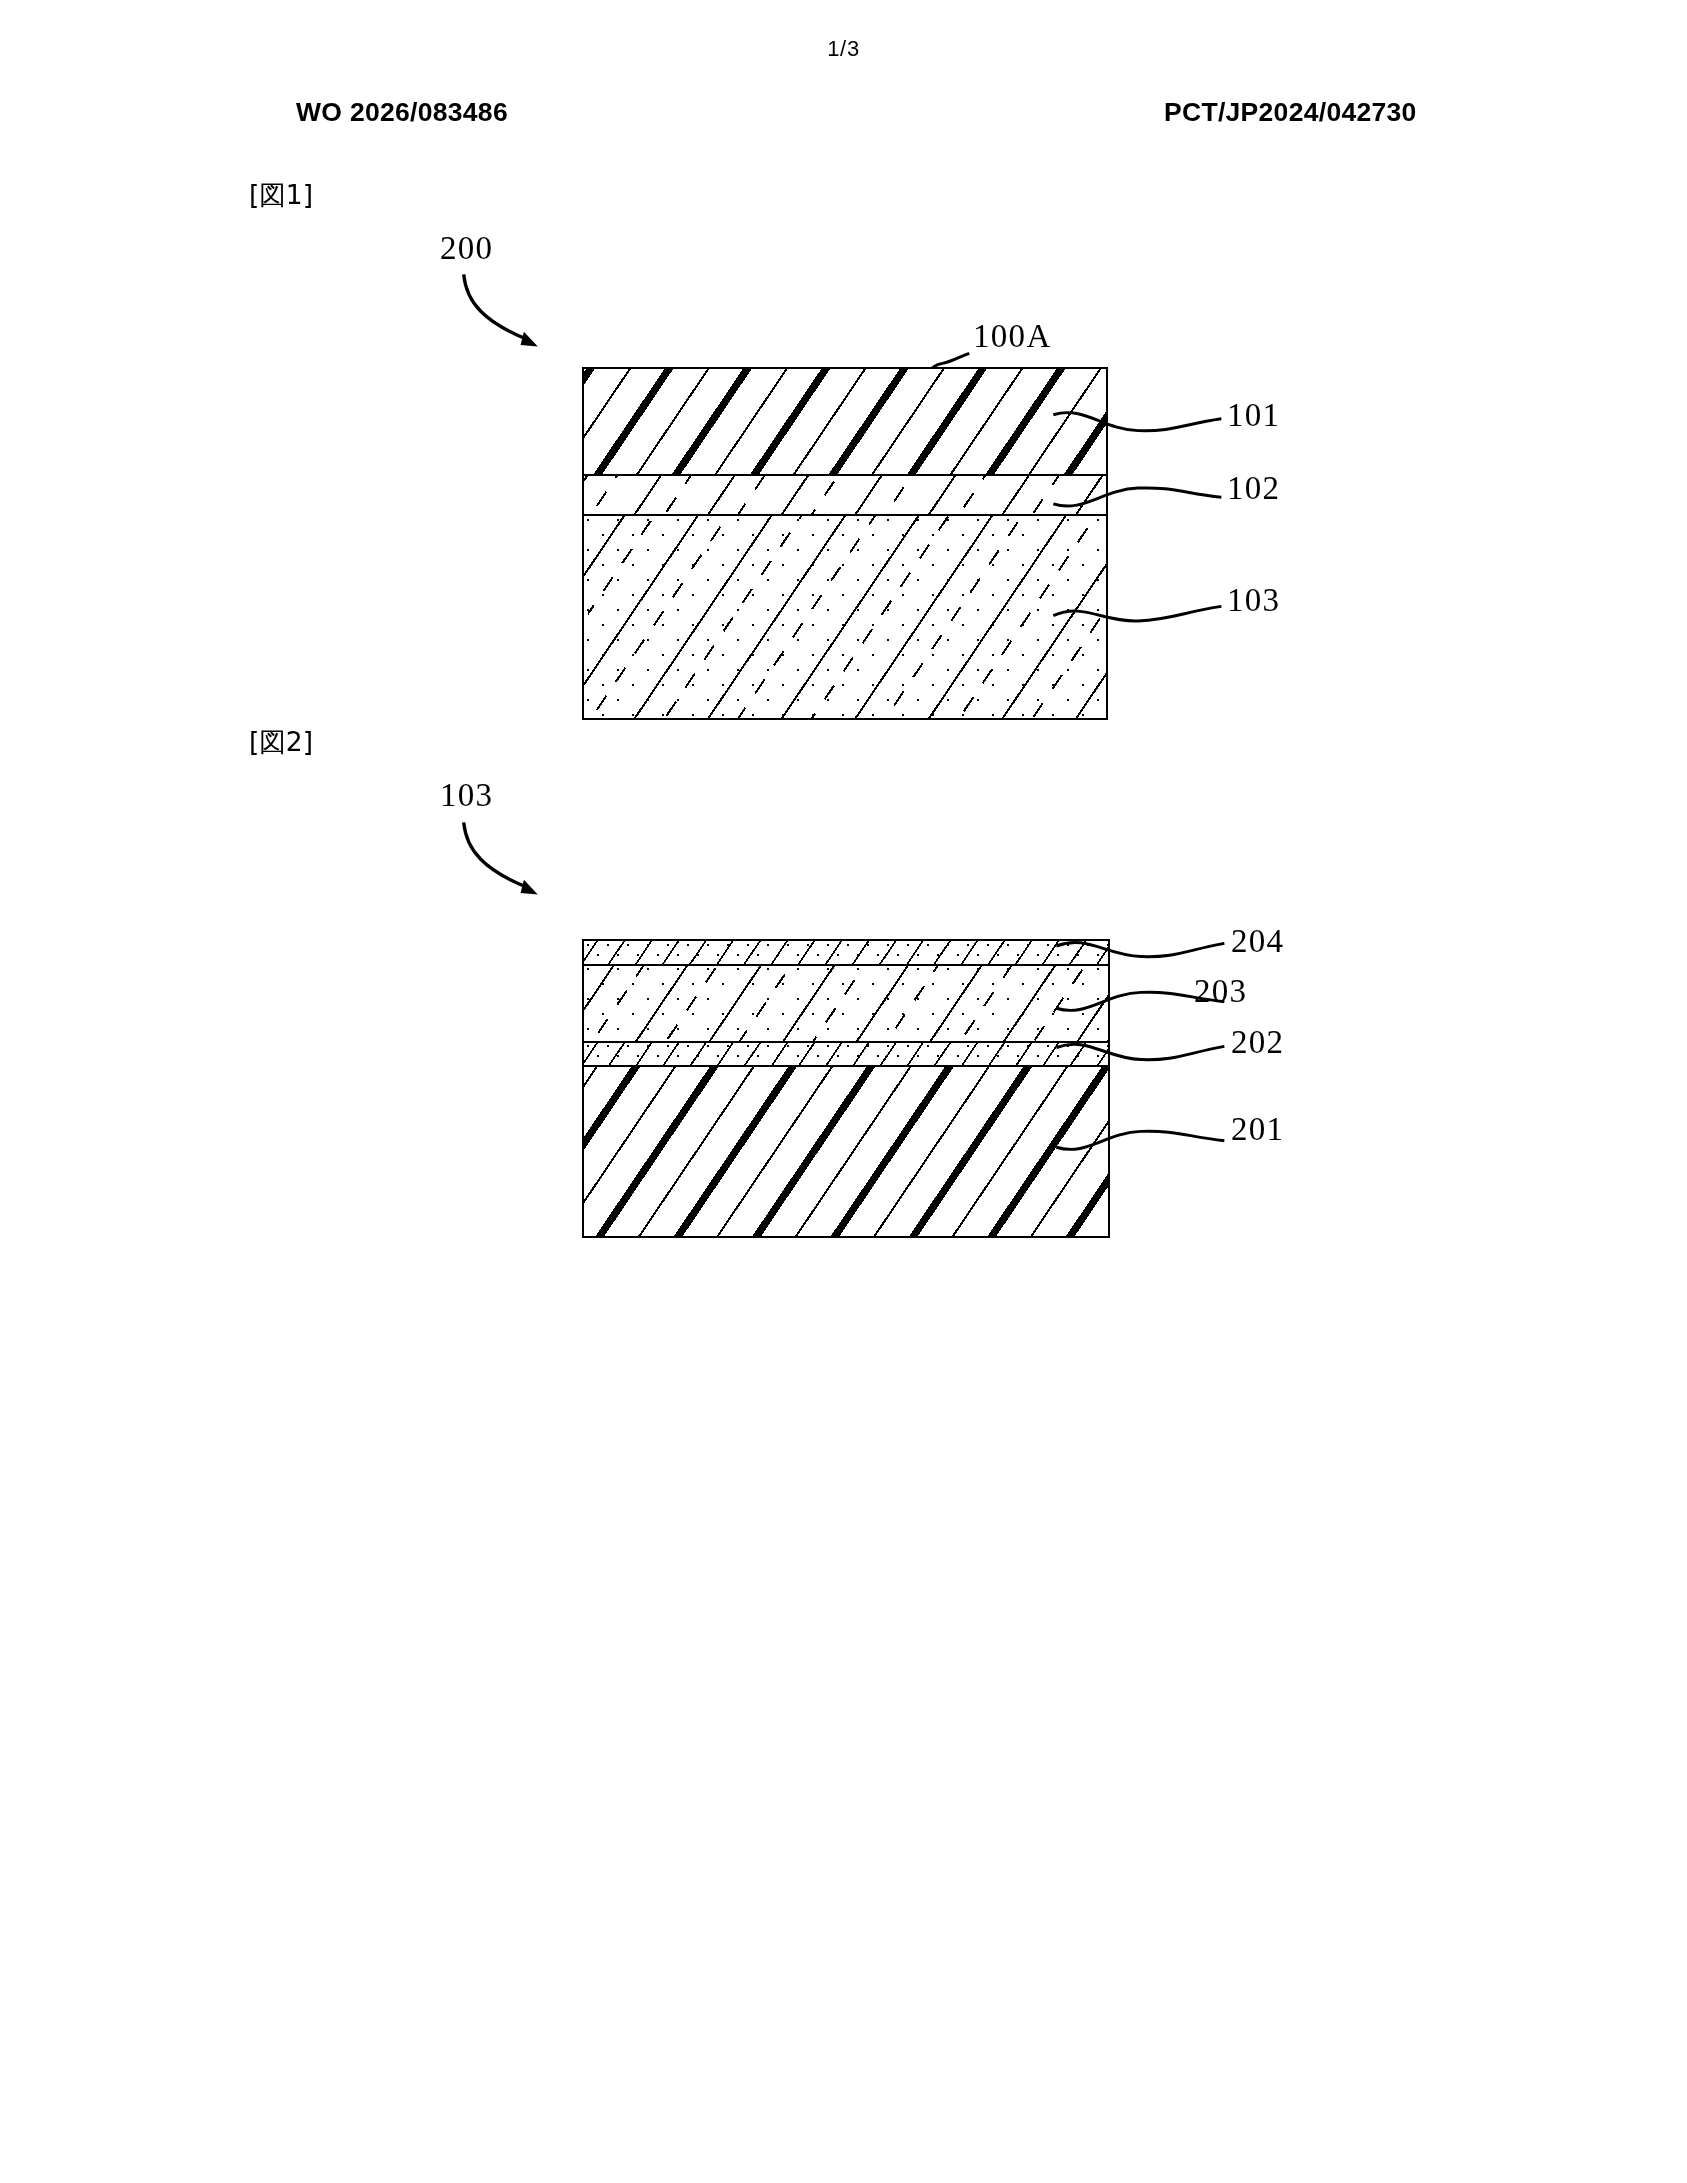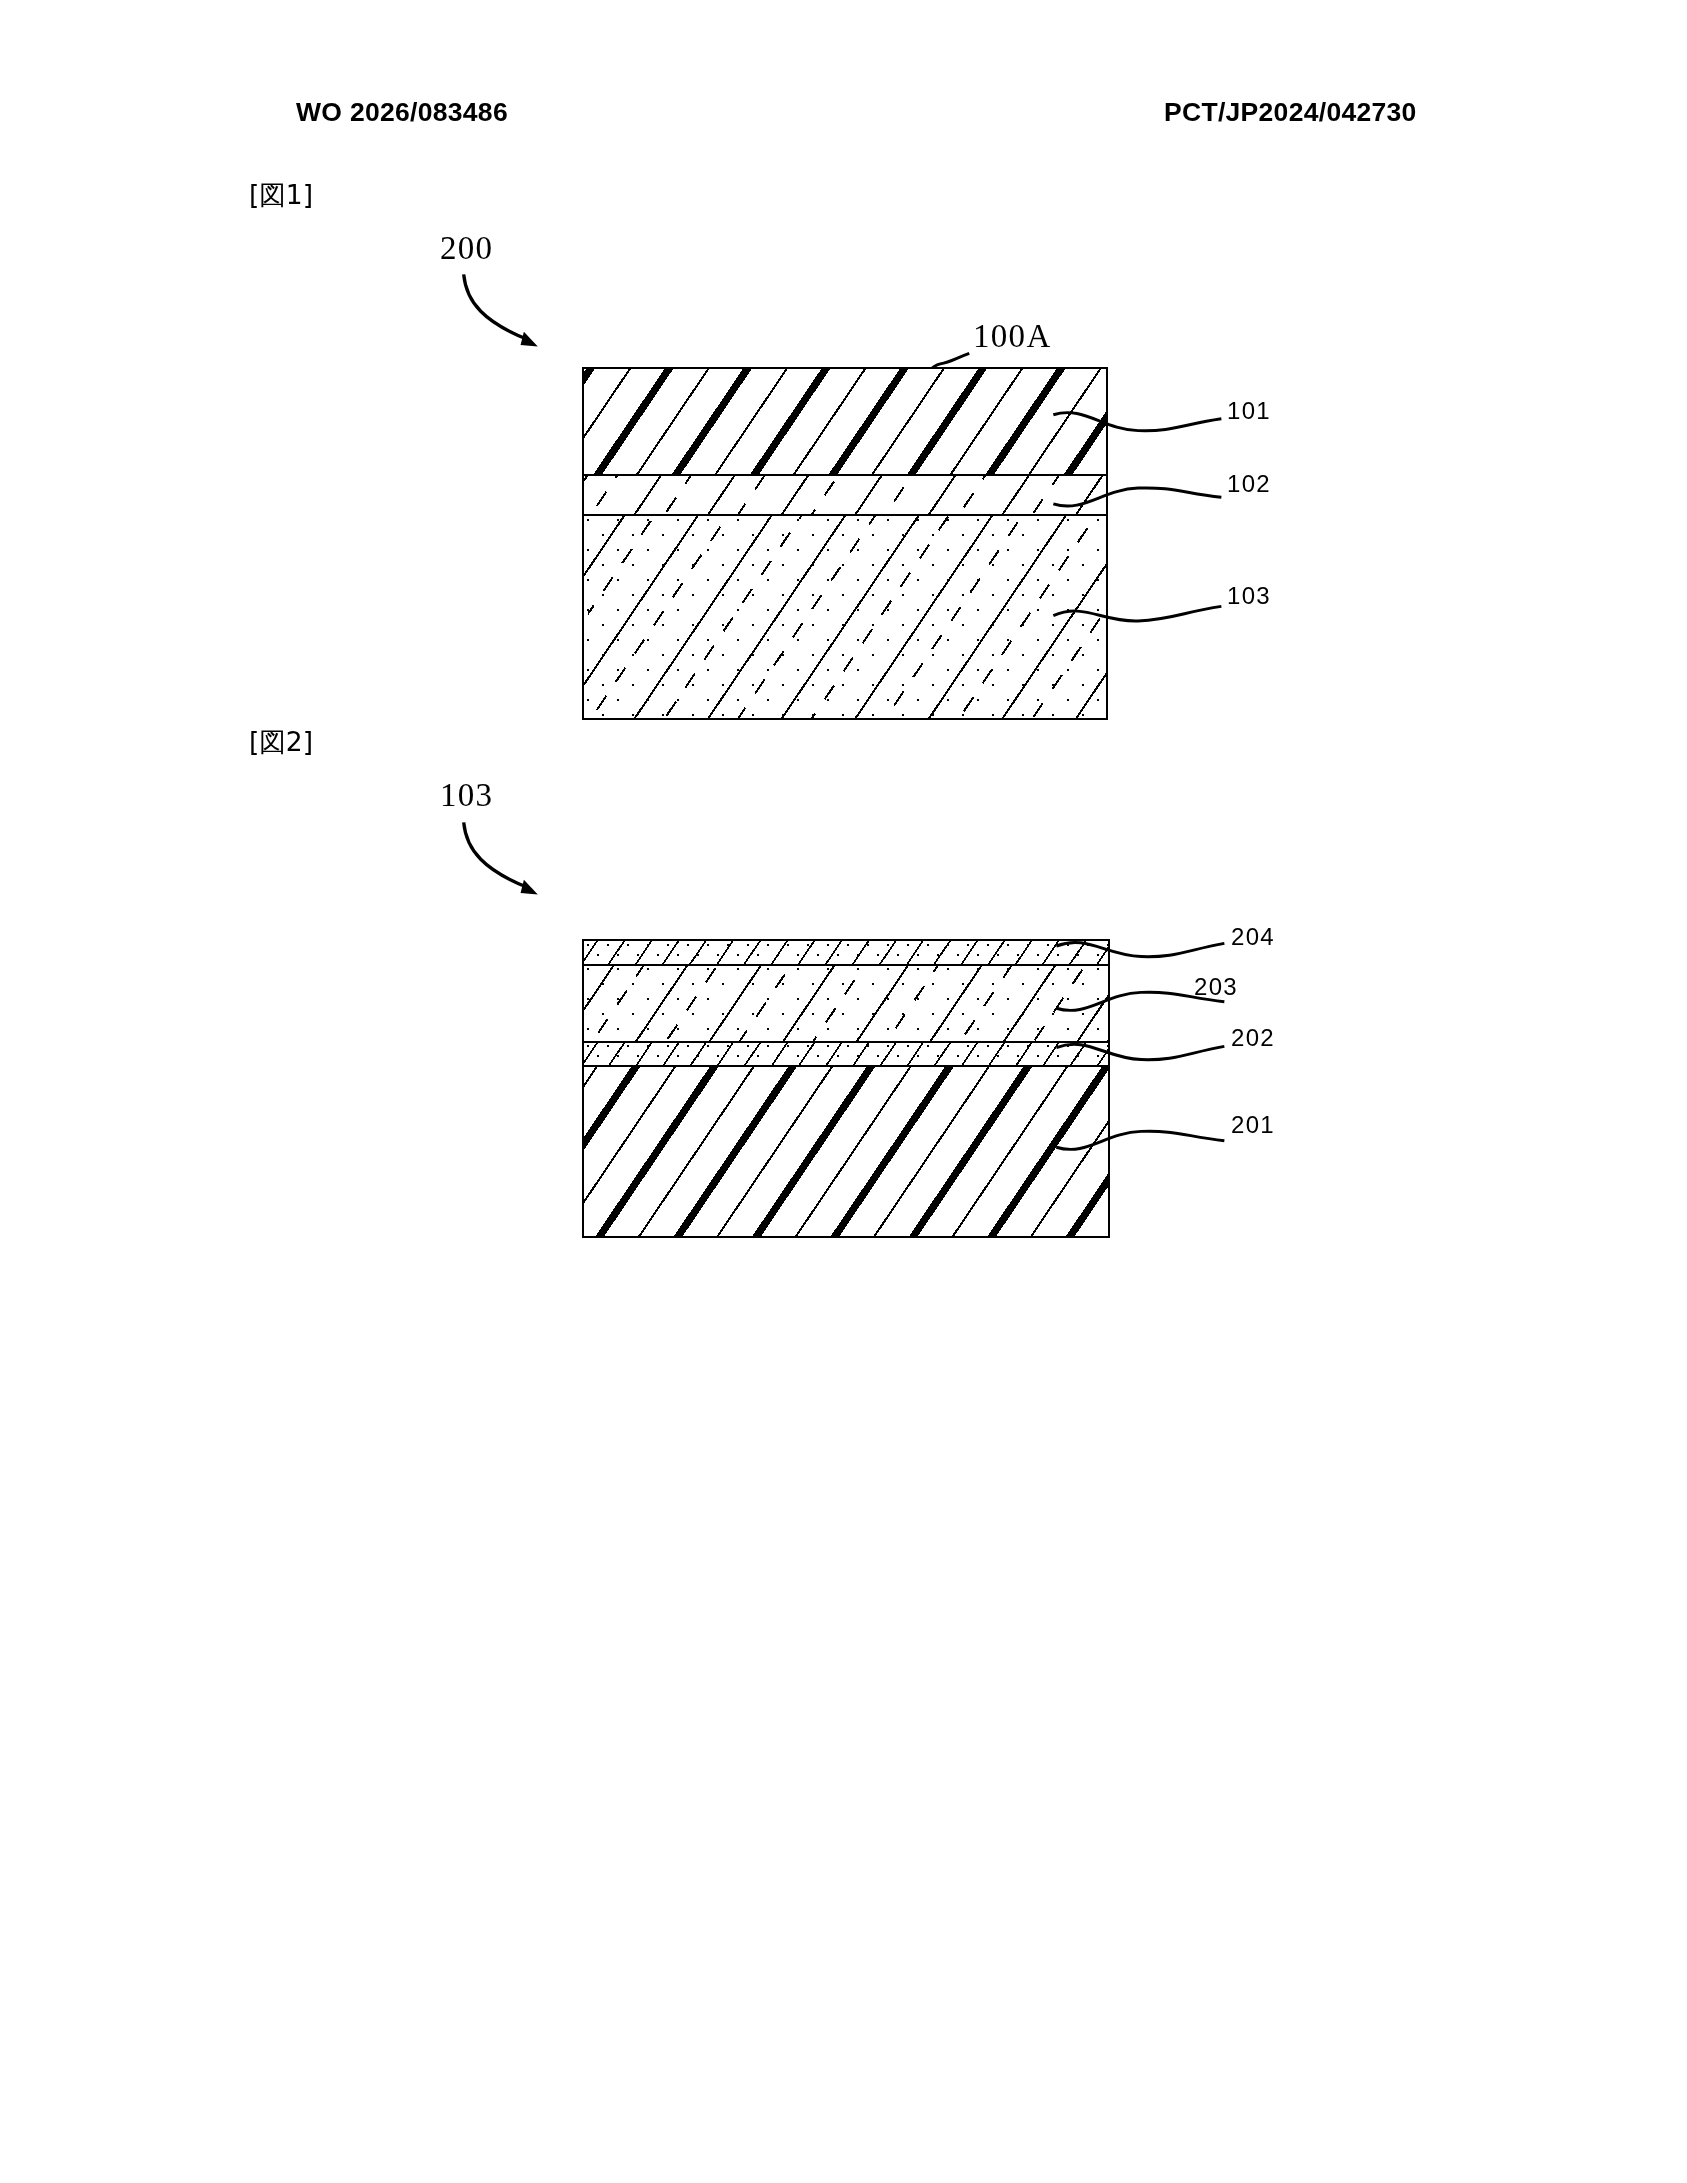--- a/index.html
+++ b/index.html
@@ -148,42 +148,43 @@
       repeating-linear-gradient(
         -56deg,
         #000 0px, #000 1.7px,
         rgba(0,0,0,0) 1.7px, rgba(0,0,0,0) 22.5px
       );
   }
 
   
   .ref-label {
     position: absolute;
-    font-size: 24px;
-    font-family: Liberation Sans, sans-serif;
+    font-size: 33px;
+    font-family: Liberation Serif, serif;
     letter-spacing: 1.3px;
     white-space: nowrap;
   }
   .leader {
     position: absolute;
     overflow: visible;
   }
   .top-label {
     position: absolute;
     font-size: 33px;
     font-family: "Liberation Serif", serif;
     letter-spacing: 1.3px;
     white-space: nowrap;
   }
 </style>
 </head>
 <body>
 
 <div class="page">
 
+  <div class="page-number">1/3</div>
 
   <div class="hdr hdr-left">WO 2026/083486</div>
   <div class="hdr hdr-right">PCT/JP2024/042730</div>
 
   <div class="fig-caption" id="fig1-caption">[図1]</div>
 
   <div class="callout-num" id="fig1-callout-num">200</div>
   <svg class="callout-arrow" id="fig1-callout-arrow" viewBox="0 0 160 130">
     <path d="M10,5 C14,48 42,78 108,104" fill="none" stroke="#000" stroke-width="5"></path>
     <path d="M101,92 L122,114 L96,112 Z" fill="#000"></path>

